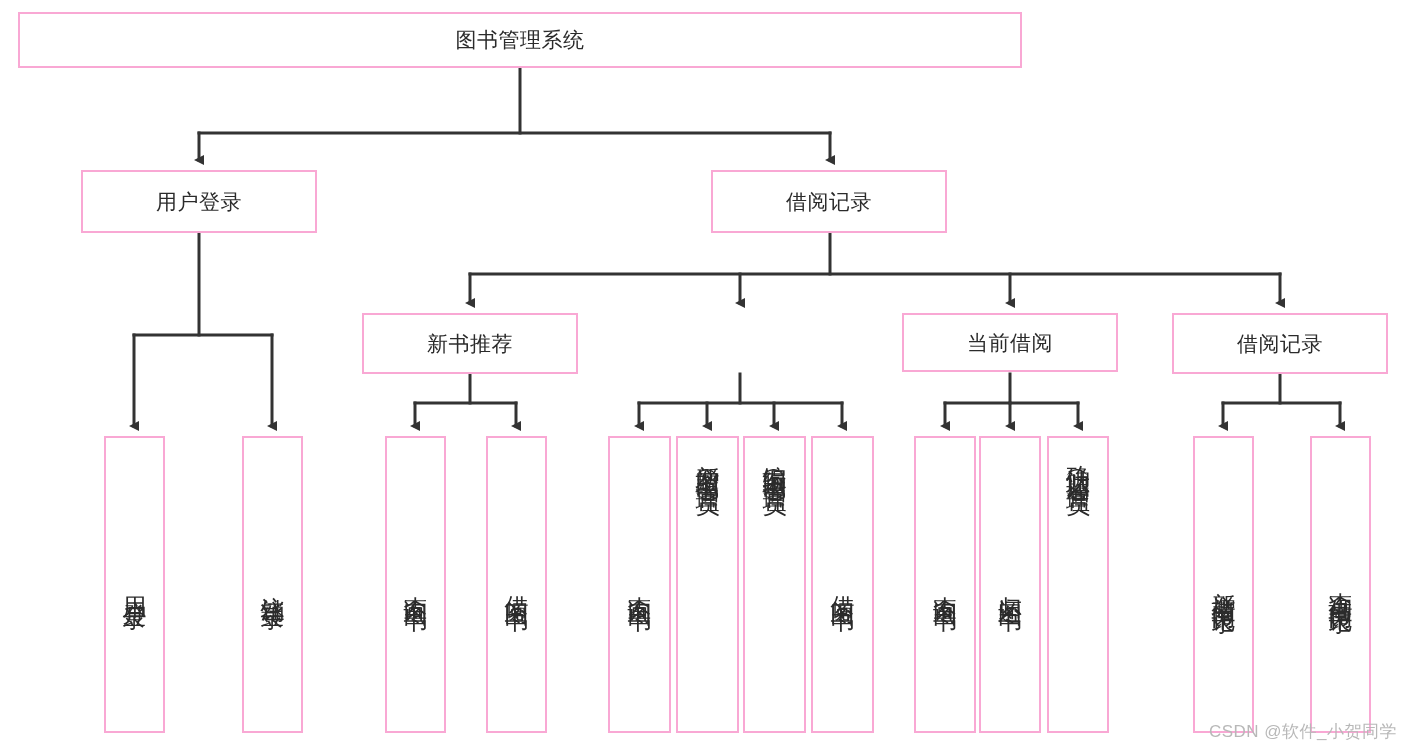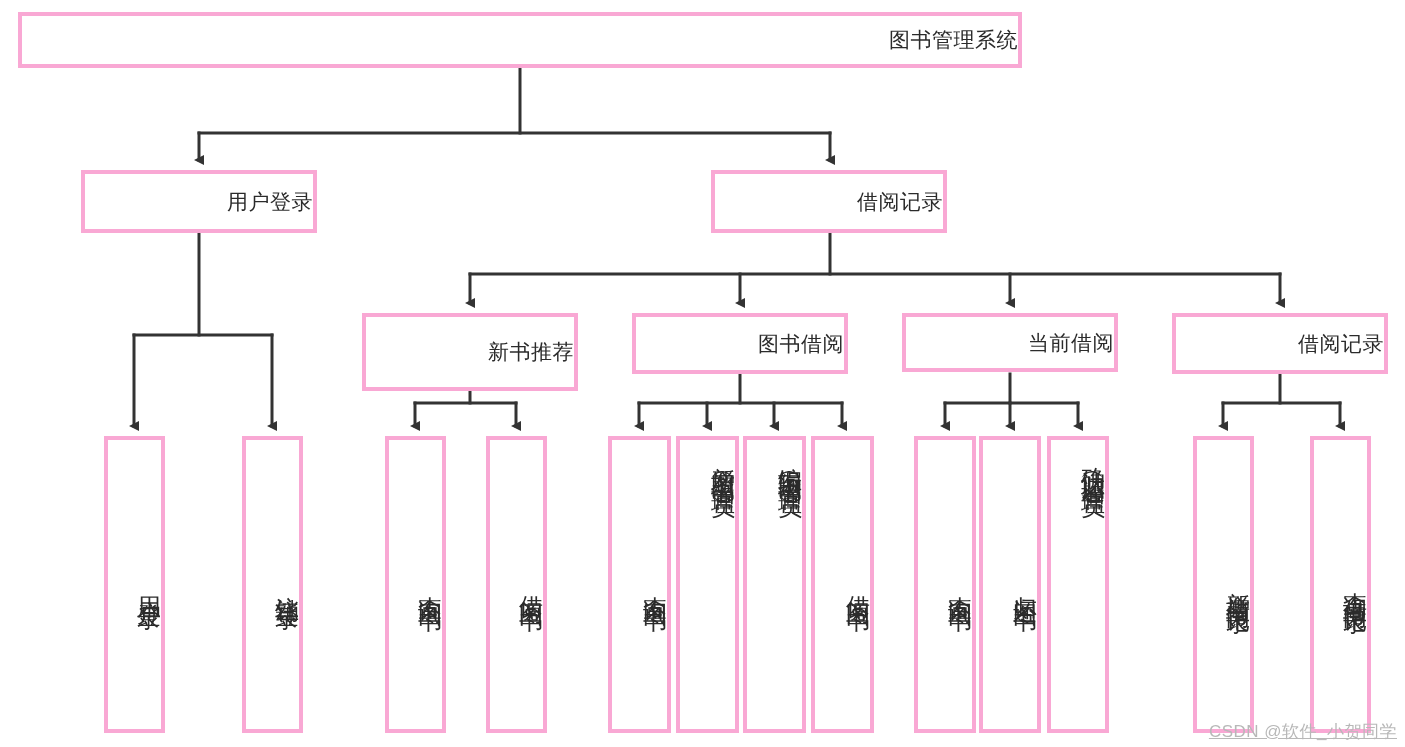--- a/index.html
+++ b/index.html
@@ -21,25 +21,25 @@
   svg.diagram-canvas {
     position: absolute;
     left: 0;
     top: 0;
     width: 1405px;
     height: 747px;
   }
   .node-box {
     position: absolute;
     box-sizing: border-box;
-    border: 4px solid #f9a8d4;
+    border: 2px solid #f9a8d4;
     background: #ffffff;
     display: flex;
     align-items: center;
-    justify-content: flex-end;
+    justify-content: center;
     overflow: hidden;
   }
   .node-label {
     color: #2b2b2b;
     text-align: center;
     line-height: 1.1;
     white-space: nowrap;
     letter-spacing: 0.5px;
   }
   .node-root .node-label {
@@ -67,21 +67,20 @@
     padding-top: 0;
   }
   .watermark {
     position: absolute;
     right: 8px;
     bottom: 4px;
     font-size: 17px;
     color: #b8b8b8;
     white-space: nowrap;
     letter-spacing: 0.5px;
-    text-decoration: underline;
   }
 </style>
 </head>
 <body>
 
 <div id="diagram-root">
 
   <svg class="diagram-canvas" viewBox="0 0 1405 747">
     <defs>
       <marker id="arrowhead" markerWidth="10" markerHeight="10" refX="5" refY="5" orient="auto" markerUnits="userSpaceOnUse">
@@ -137,25 +136,22 @@
     <span class="node-label">图书管理系统</span>
   </div>
 
   <div class="node-box node-level2" style="left:81px; top:170px; width:236px; height:63px;">
     <span class="node-label">用户登录</span>
   </div>
   <div class="node-box node-level2" style="left:711px; top:170px; width:236px; height:63px;">
     <span class="node-label">借阅记录</span>
   </div>
 
-  <div class="node-box node-level3" style="left:362px; top:313px; width:216px; height:78px;">
+  <div class="node-box node-level3" style="left:362px; top:313px; width:216px; height:61px;">
     <span class="node-label">新书推荐</span>
-  </div>
-  <div class="node-box node-level3" style="left:632px; top:313px; width:216px; height:61px;">
-    <span class="node-label">图书借阅</span>
   </div>
   <div class="node-box node-level3" style="left:902px; top:313px; width:216px; height:59px;">
     <span class="node-label">当前借阅</span>
   </div>
   <div class="node-box node-level3" style="left:1172px; top:313px; width:216px; height:61px;">
     <span class="node-label">借阅记录</span>
   </div>
 
   <div class="node-box node-leaf leaf-short" style="left:104px; top:436px; width:61px; height:297px;">
     <span class="node-label">用户登录</span>

